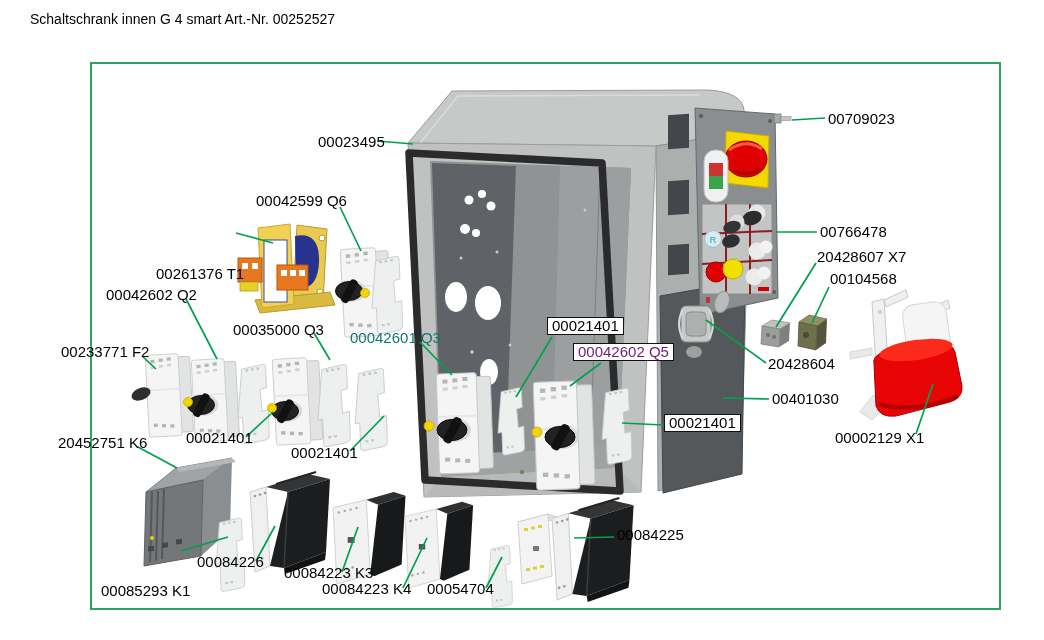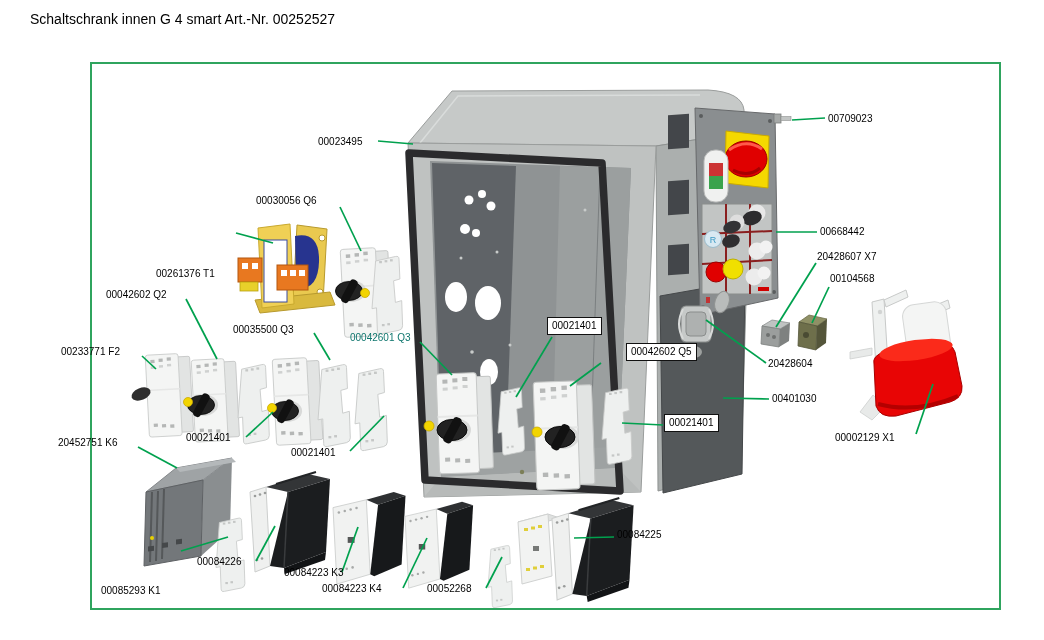--- a/index.html
+++ b/index.html
@@ -1,21 +1,21 @@
 <!DOCTYPE html>
 <html><head>
 <meta charset="utf-8">
 <style>
   html,body{margin:0;padding:0;background:#ffffff;}
   #page{position:relative;width:1044px;height:640px;background:#fff;overflow:hidden;
         font-family:"Liberation Sans","DejaVu Sans",sans-serif;}
   #title-block{position:absolute;left:30px;top:11px;font-size:14px;line-height:17px;color:#000;}
   #frame{position:absolute;left:90px;top:62px;width:907px;height:544px;border:2px solid #2fa45e;}
   #diagram-svg{position:absolute;left:0;top:0;}
-  .part-label{position:absolute;font-size:10px;line-height:15px;color:#000;white-space:nowrap;}
+  .part-label{position:absolute;font-size:15px;line-height:15px;color:#000;white-space:nowrap;}
   .part-label.boxed{background:#fff;border:1px solid #111;padding:1px 4px;line-height:14px;}
 </style>
 </head>
 <body>
 <div id="page">
 
 <div id="title-block">
   <div>Schaltschrank innen G 4 smart Art.-Nr. 00252527</div>
 </div>
 
@@ -344,39 +344,39 @@
         <line x1="342" y1="572" x2="358" y2="527" stroke="#00a14e" stroke-width="1.7"></line>
         <line x1="403" y1="588" x2="427" y2="538" stroke="#00a14e" stroke-width="1.7"></line>
         <line x1="486" y1="588" x2="502" y2="557" stroke="#00a14e" stroke-width="1.7"></line>
         <line x1="614" y1="537" x2="574" y2="538" stroke="#00a14e" stroke-width="1.7"></line>
       </g>
 </svg>
 
 <div id="label-layer">
       <div class="part-label" style="left: 318px; top: 134px; color: rgb(0, 0, 0);">00023495</div>
       <div class="part-label" style="left: 828px; top: 111px; color: rgb(0, 0, 0);">00709023</div>
-      <div class="part-label" style="left: 256px; top: 193px; color: rgb(0, 0, 0);">00030056 Q6</div>
+      <div class="part-label" style="left: 256px; top: 193px; color: rgb(0, 0, 0);">00042599 Q6</div>
       <div class="part-label" style="left: 156px; top: 226px; color: rgb(0, 0, 0); margin-top: 40px;">00261376 T1</div>
-      <div class="part-label" style="left: 820px; top: 224px; color: rgb(0, 0, 0);">00668442</div>
+      <div class="part-label" style="left: 820px; top: 224px; color: rgb(0, 0, 0);">00766478</div>
       <div class="part-label" style="left: 817px; top: 249px; color: rgb(0, 0, 0);">20428607 X7</div>
       <div class="part-label" style="left: 830px; top: 271px; color: rgb(0, 0, 0);">00104568</div>
       <div class="part-label" style="left: 106px; top: 287px; color: rgb(0, 0, 0);">00042602 Q2</div>
-      <div class="part-label" style="left: 233px; top: 322px; color: rgb(0, 0, 0);">00035500 Q3</div>
+      <div class="part-label" style="left: 233px; top: 322px; color: rgb(0, 0, 0);">00035000 Q3</div>
       <div class="part-label" style="left: 340px; top: 330px; color: #0f766e; margin-left: 10px;">00042601 Q3</div>
       <div class="part-label boxed" style="left: 547px; top: 317px; color: rgb(0, 0, 0);">00021401</div>
-      <div class="part-label boxed" style="left: 626px; top: 343px; color: #000000;">00042602 Q5</div>
+      <div class="part-label boxed" style="left: 573px; top: 343px; color: #701a75;">00042602 Q5</div>
       <div class="part-label" style="left: 768px; top: 356px; color: rgb(0, 0, 0);">20428604</div>
       <div class="part-label" style="left: 61px; top: 344px; color: rgb(0, 0, 0);">00233771 F2</div>
       <div class="part-label" style="left: 772px; top: 391px; color: rgb(0, 0, 0);">00401030</div>
       <div class="part-label" style="left: 186px; top: 430px; color: rgb(0, 0, 0);">00021401</div>
       <div class="part-label boxed" style="left: 664px; top: 414px; color: rgb(0, 0, 0);">00021401</div>
       <div class="part-label" style="left: 835px; top: 430px; color: rgb(0, 0, 0);">00002129 X1</div>
       <div class="part-label" style="left: 58px; top: 435px; color: rgb(0, 0, 0);">20452751 K6</div>
       <div class="part-label" style="left: 291px; top: 445px; color: rgb(0, 0, 0);">00021401</div>
       <div class="part-label" style="left: 101px; top: 543px; color: rgb(0, 0, 0); margin-top: 40px;">00085293 K1</div>
       <div class="part-label" style="left: 197px; top: 554px; color: rgb(0, 0, 0);">00084226</div>
       <div class="part-label" style="left: 262px; top: 565px; color: rgb(0, 0, 0); margin-left: 22px;">00084223 K3</div>
       <div class="part-label" style="left: 322px; top: 581px; color: rgb(0, 0, 0);">00084223 K4</div>
-      <div class="part-label" style="left: 427px; top: 581px; color: rgb(0, 0, 0);">00052268</div>
+      <div class="part-label" style="left: 427px; top: 581px; color: rgb(0, 0, 0);">00054704</div>
       <div class="part-label" style="left: 617px; top: 527px; color: rgb(0, 0, 0);">00084225</div>
     </div>
 
 </div>
 
 </body></html>

